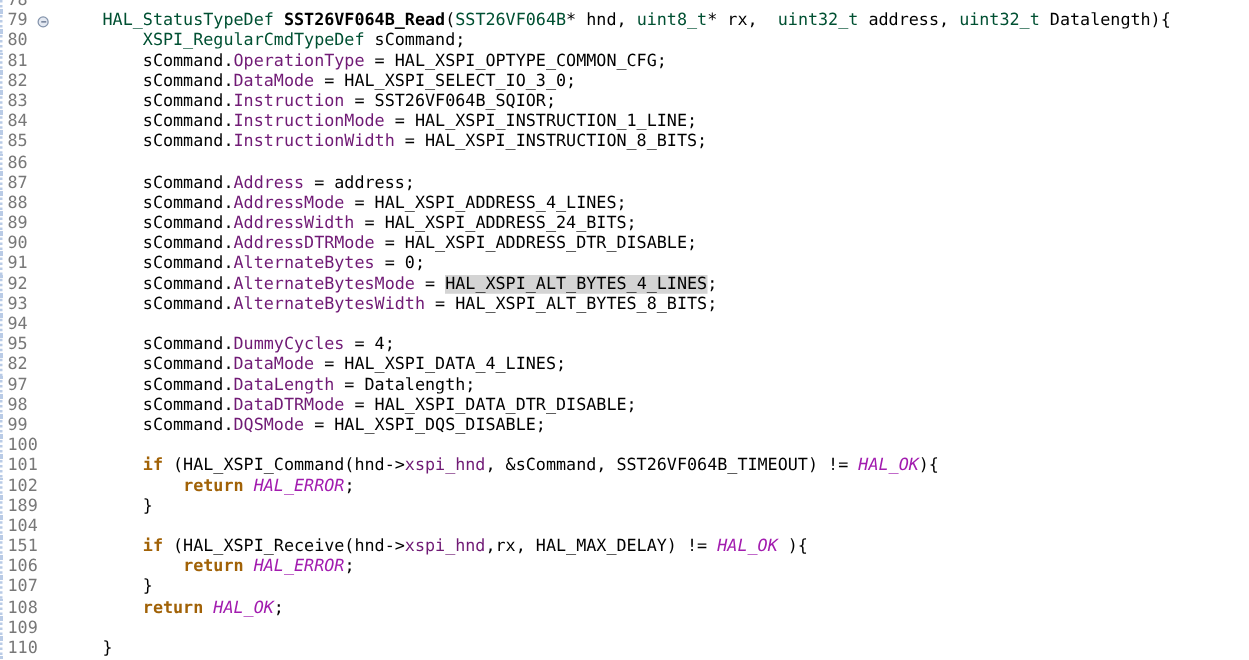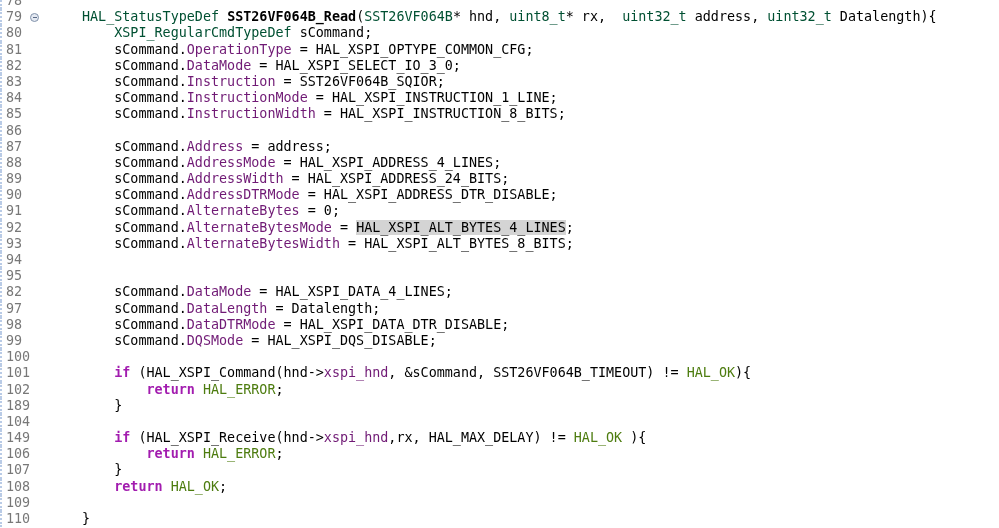--- a/index.html
+++ b/index.html
@@ -9,22 +9,22 @@
   .line { position: relative; height: 16.2px; line-height: 16.2px; white-space: pre; }
   .gutter { position: absolute; left: 0; top: 0; width: 34px; height: 16.2px;
             border-left: 2px dotted #b9cbe6; box-sizing: border-box; }
   .lnum { position: absolute; left: 4px; top: 0; color: #787878; font-size: 13.4px; }
   .fold { position: absolute; left: 28px; top: 4px; width: 9px; height: 9px; border-radius: 50%;
           border: 1px solid #8393ab; background: #e4e9f2; box-sizing: border-box; }
   .fold::after { content: ""; position: absolute; left: 1.5px; top: 3.3px; width: 4px; height: 1px; background: #5a6a85; }
   .code { position: absolute; left: 40px; top: 0; margin-left: 42px; }
   .t-type { color: #005032; }
   .t-field { color: #701a75; }
-  .t-kw { color: #a21caf; font-weight: bold; }
-  .t-macro { color: #4d7c0f; }
+  .t-kw { color: #a16207; font-weight: bold; }
+  .t-macro { color: #a21caf; font-style: italic; }
   .t-fn { font-weight: bold; color: #000; }
   .t-hl { background: #d4d4d4; }
 </style>
 </head>
 <body>
 
 <div id="editor">
     <div class="line">
     <div class="gutter">
       <span class="lnum">78</span>
@@ -122,20 +122,21 @@
   </div>
     <div class="line">
     <div class="gutter">
       <span class="lnum">94</span>
     </div>
   </div>
     <div class="line">
     <div class="gutter">
       <span class="lnum">95</span>
     </div>
+    <span class="code"><span>    sCommand.</span><span class="t-field">DummyCycles</span><span> = 4;</span></span>
   </div>
     <div class="line">
     <div class="gutter">
       <span class="lnum">82</span>
     </div>
     <span class="code"><span>    sCommand.</span><span class="t-field">DataMode</span><span> = HAL_XSPI_DATA_4_LINES;</span></span>
   </div>
     <div class="line">
     <div class="gutter">
       <span class="lnum">97</span>
@@ -179,21 +180,21 @@
     <span class="code"><span>    }</span></span>
   </div>
     <div class="line">
     <div class="gutter">
       <span class="lnum">104</span>
     </div>
     <span class="code"></span>
   </div>
     <div class="line">
     <div class="gutter">
-      <span class="lnum">149</span>
+      <span class="lnum">151</span>
     </div>
     <span class="code"><span>    </span><span class="t-kw">if</span><span> (HAL_XSPI_Receive(hnd-&gt;</span><span class="t-field">xspi_hnd</span><span>,rx, HAL_MAX_DELAY) != </span><span class="t-macro">HAL_OK</span><span> ){</span></span>
   </div>
     <div class="line">
     <div class="gutter">
       <span class="lnum">106</span>
     </div>
     <span class="code"><span>        </span><span class="t-kw">return</span><span> </span><span class="t-macro">HAL_ERROR</span><span>;</span></span>
   </div>
     <div class="line">

